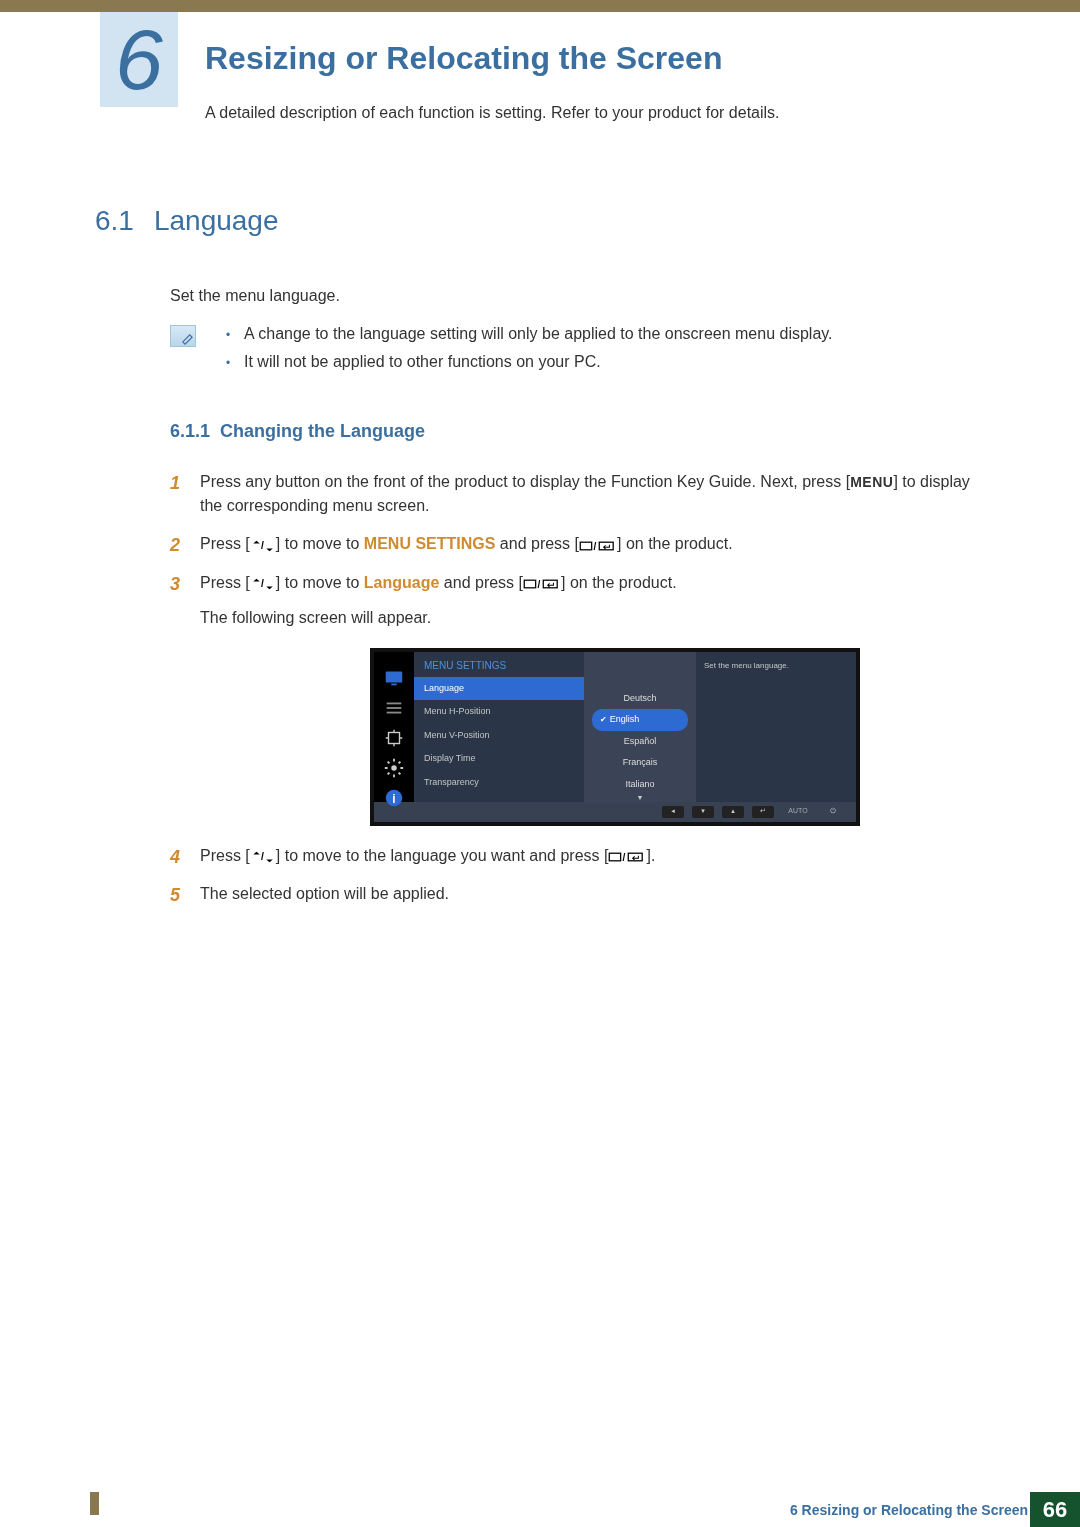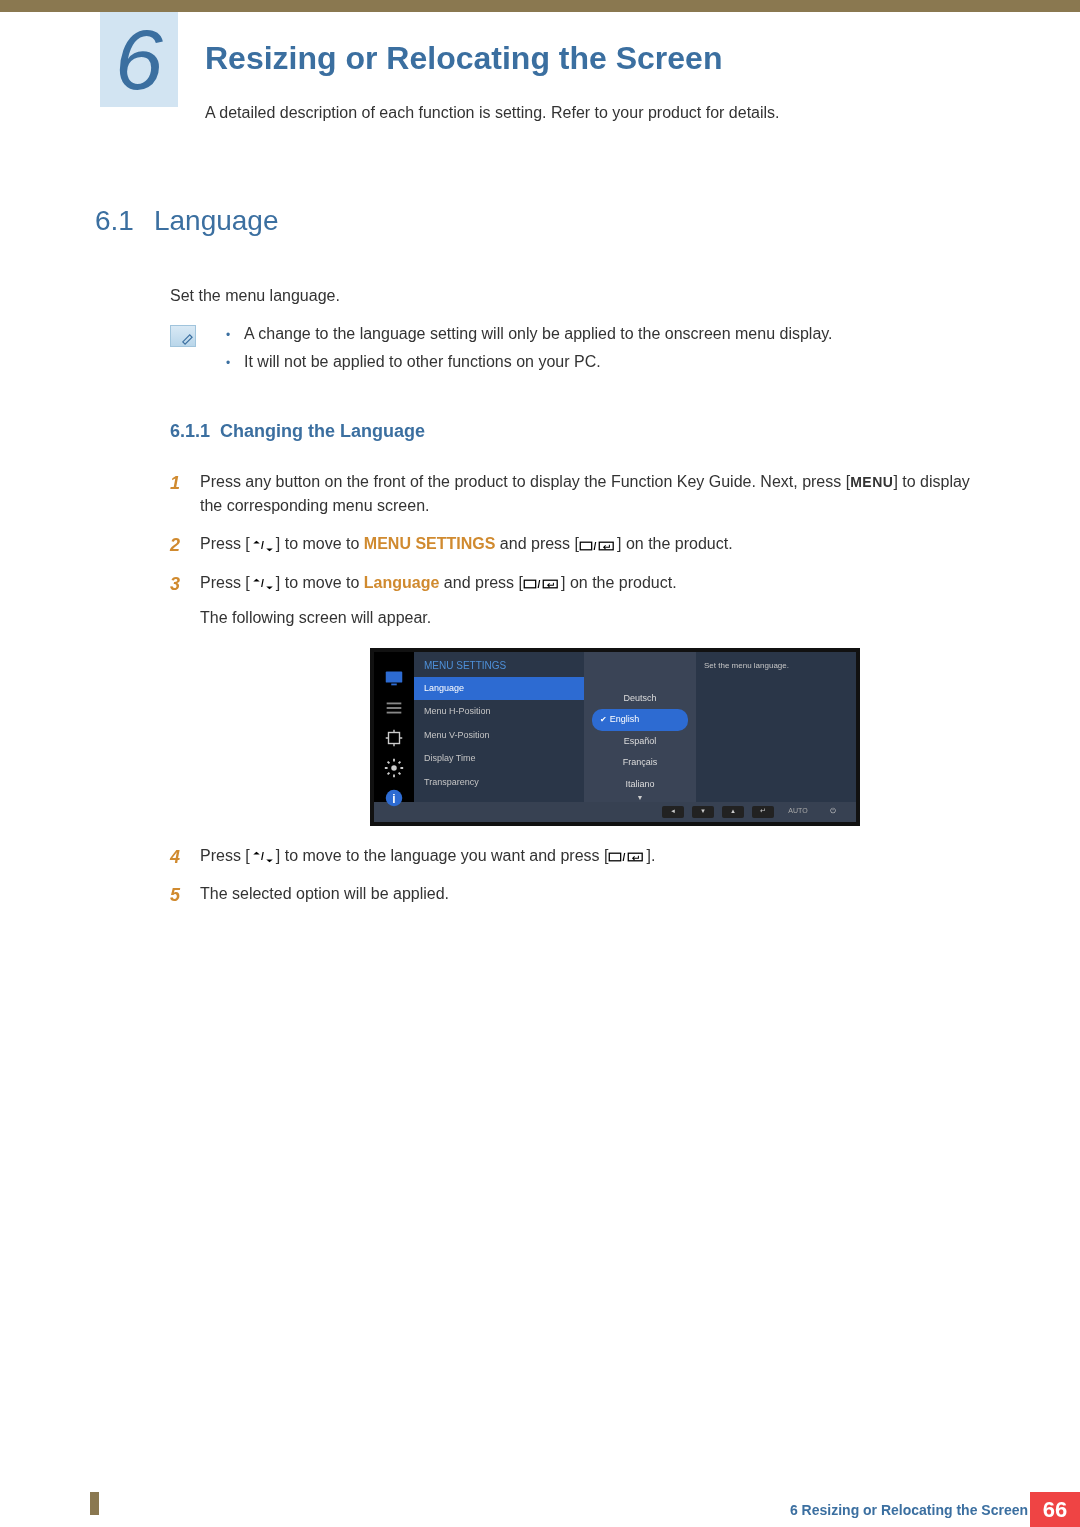--- a/index.html
+++ b/index.html
@@ -273,21 +273,21 @@
   }
   .footer-text {
     font-size: 14px;
     color: #3b6fa0;
     font-weight: bold;
     margin-right: 2px;
   }
   .footer-page {
     width: 50px;
     height: 35px;
-    background: #ef4444;
+    background: #14532d;
     color: #fff;
     font-size: 22px;
     display: flex;
     align-items: center;
     justify-content: center;
     font-weight: bold;
   }
 </style>
 </head>
 <body>

